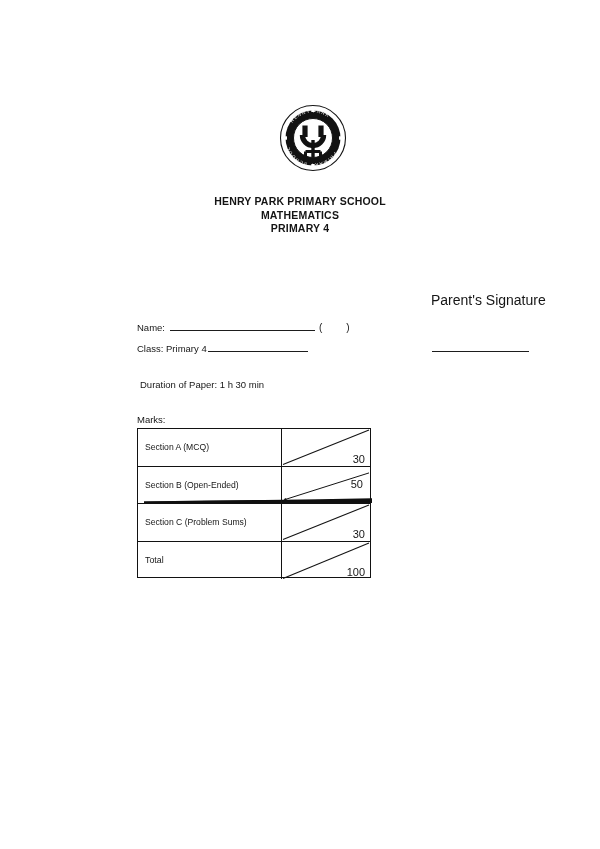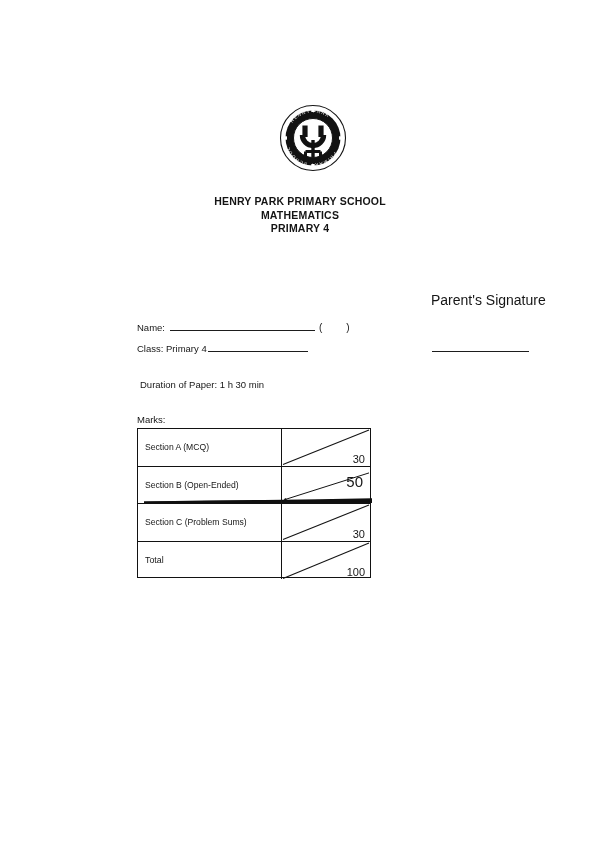--- a/index.html
+++ b/index.html
@@ -160,21 +160,21 @@
     width: 100%;
     height: 100%;
   }
   .mark-max {
     position: absolute;
     right: 5px;
     bottom: 1px;
     font-size: 11px;
     color: #161616;
   }
-  .mark-max.small { font-size: 15px; bottom: 13px; right: 7px; }
+  .mark-max.small { font-size: 11px; bottom: 13px; right: 7px; }
 
   
   .scan-smear {
     position: absolute;
     left: 144px;
     top: 497px;
     width: 228px;
     height: 6px;
     pointer-events: none;
   }

